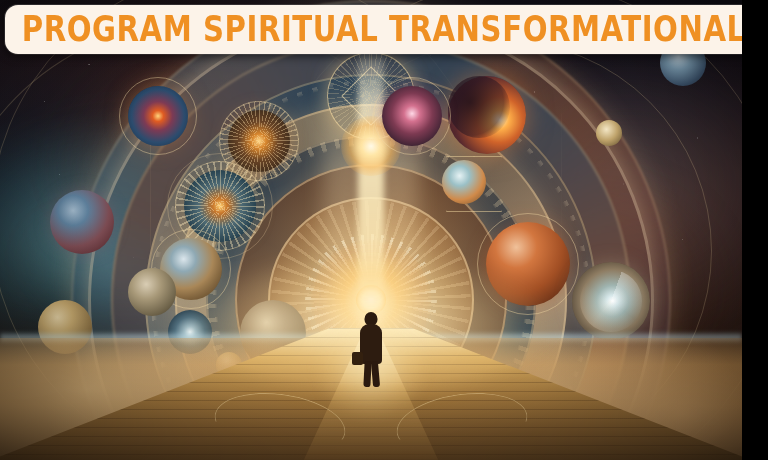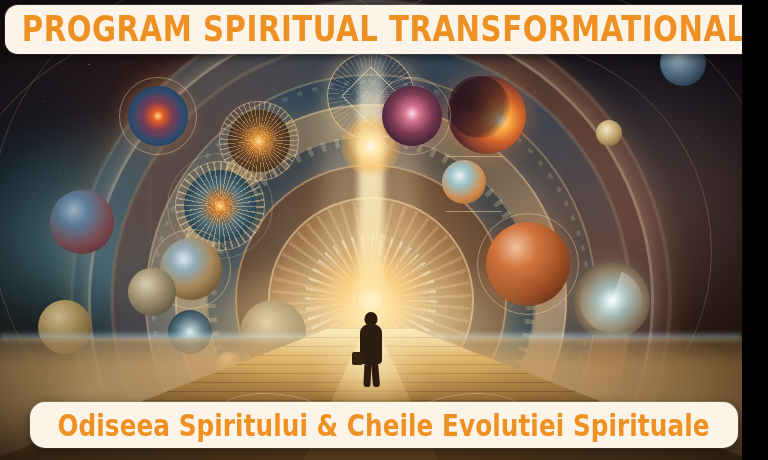--- a/index.html
+++ b/index.html
@@ -391,17 +391,14 @@
       <div class="fg-case"></div>
     </div>
 
     <div class="vignette"></div>
   </div>
 
   <div class="banner" id="top-banner">
     <span class="banner-text" id="top-title" style="transform: scaleX(0.926516);">PROGRAM SPIRITUAL TRANSFORMATIONAL</span>
   </div>
 
-  <div class="banner" id="bottom-banner">
-    <span class="banner-text" id="bottom-title" style="transform: scaleX(0.88463);">Odiseea Spiritului &amp; Cheile Evolutiei Spirituale</span>
-  </div>
 
 </div>
 
 </body></html>

